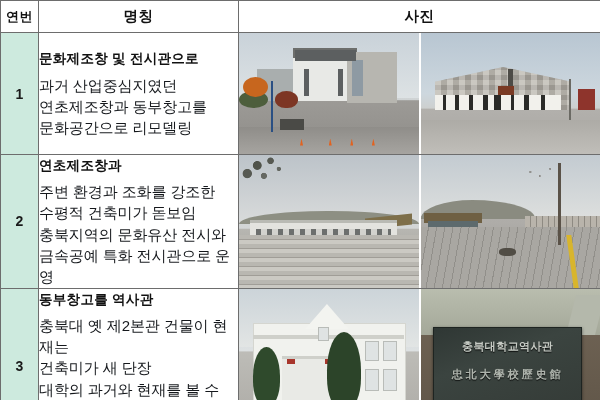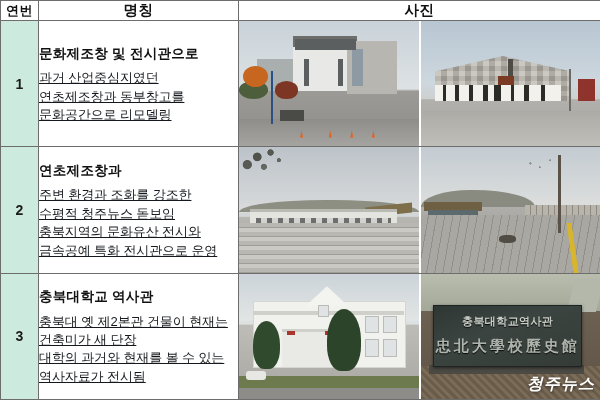--- a/index.html
+++ b/index.html
@@ -20,43 +20,43 @@
     border:1.6px solid #6d6d6d;
     padding:0;margin:0;vertical-align:middle;
     box-sizing:border-box;
   }
   .col-no{width:38px;}
   .col-name{width:200px;}
   .col-photo{width:362px;}
 
   
   .hdr{
-    height:20px;background:#ffffff;text-align:center;
+    height:32px;background:#ffffff;text-align:center;
     font-weight:bold;font-size:14.5px;color:#111;letter-spacing:0.5px;
   }
   .hdr-no{font-size:13px;}
 
   
   .r-no{
     background:#cdeade;text-align:center;
     font-weight:bold;font-size:14px;color:#1a1a1a;
   }
   .r-name{
     background:#ffffff;padding:8px 0 8px 10px;vertical-align:top;
   }
   .r-photo{background:#a21caf;padding:0;vertical-align:top;}
 
   .title{
     font-size:13.5px;font-weight:bold;color:#111;
     letter-spacing:0.3px;line-height:1.2;
     margin:3px 0 7px 0;white-space:nowrap;
   }
   .desc{
-    font-size:13px;color:#15181c;line-height:1.42;
-    letter-spacing:-0.1px;white-space:pre-line;text-decoration:underline;
+    font-size:15px;color:#15181c;line-height:1.42;
+    letter-spacing:-0.1px;white-space:pre-line;
   }
 
   
   .pair{display:flex;width:100%;height:100%;gap:2px;background:#fff;}
   .ph{
     position:relative;flex:1 1 0;overflow:hidden;
     background:#b9c2c8;
   }
 
   
@@ -166,21 +166,21 @@
     background:linear-gradient(160deg,#2f3734 0%,#3b4440 40%,#353c38 100%);
     border:1px solid #1e2421;box-shadow:0 1px 3px rgba(0,0,0,.5);
   }
   .p6 .pl-k{
     position:absolute;left:0;top:14%;width:100%;text-align:center;
     color:#d7dbd4;font-size:11px;font-weight:bold;letter-spacing:0.4px;
     text-shadow:0 1px 1px #000;opacity:.9;
   }
   .p6 .pl-h{
     position:absolute;left:0;top:52%;width:100%;text-align:center;
-    color:#c3c8c0;font-size:15px;font-weight:bold;letter-spacing:3px;
+    color:#c3c8c0;font-size:11px;font-weight:bold;letter-spacing:3px;
     text-shadow:0 1px 1px #000;opacity:.85;
   }
   .p6 .base{position:absolute;left:5%;bottom:20%;width:86%;height:7%;background:#4b4a43;}
   .p6 .path{position:absolute;right:0;top:4%;width:16%;height:26%;background:#b4b8ab;transform:skewX(-14deg);}
   .wmark{
     position:absolute;right:3%;bottom:3%;
     color:#ffffff;font-size:16px;font-weight:bold;letter-spacing:1px;
     text-shadow:0 1px 3px rgba(0,0,0,.55);
     white-space:nowrap;pointer-events:none;font-style:italic;
   }
@@ -246,21 +246,21 @@
             </div>
           </div>
         </td>
       </tr>
 
       <tr style="height:122px;">
         <td class="r-no">2</td>
         <td class="r-name">
           <div class="title">연초제조창과</div>
           <div class="desc">주변 환경과 조화를 강조한
-수평적 청주뉴스 돋보임
+수평적 건축미가 돋보임
 충북지역의 문화유산 전시와
 금속공예 특화 전시관으로 운영</div>
         </td>
         <td class="r-photo">
           <div class="pair">
             <div class="ph p3">
               <div class="sky"></div>
               <div class="hill"></div>
               <div class="roof2"></div>
               <div class="bldg"></div>
@@ -279,21 +279,21 @@
               <div class="trunk"></div>
               <div class="twig"></div>
             </div>
           </div>
         </td>
       </tr>
 
       <tr style="height:122px;">
         <td class="r-no">3</td>
         <td class="r-name">
-          <div class="title">충북대학교 역사관</div>
+          <div class="title">동부창고를 역사관</div>
           <div class="desc">충북대 옛 제2본관 건물이 현재는
 건축미가 새 단장
 대학의 과거와 현재를 볼 수 있는
 역사자료가 전시됨</div>
         </td>
         <td class="r-photo">
           <div class="pair">
             <div class="ph p5">
               <div class="sky"></div>
               <div class="mainb"></div>

